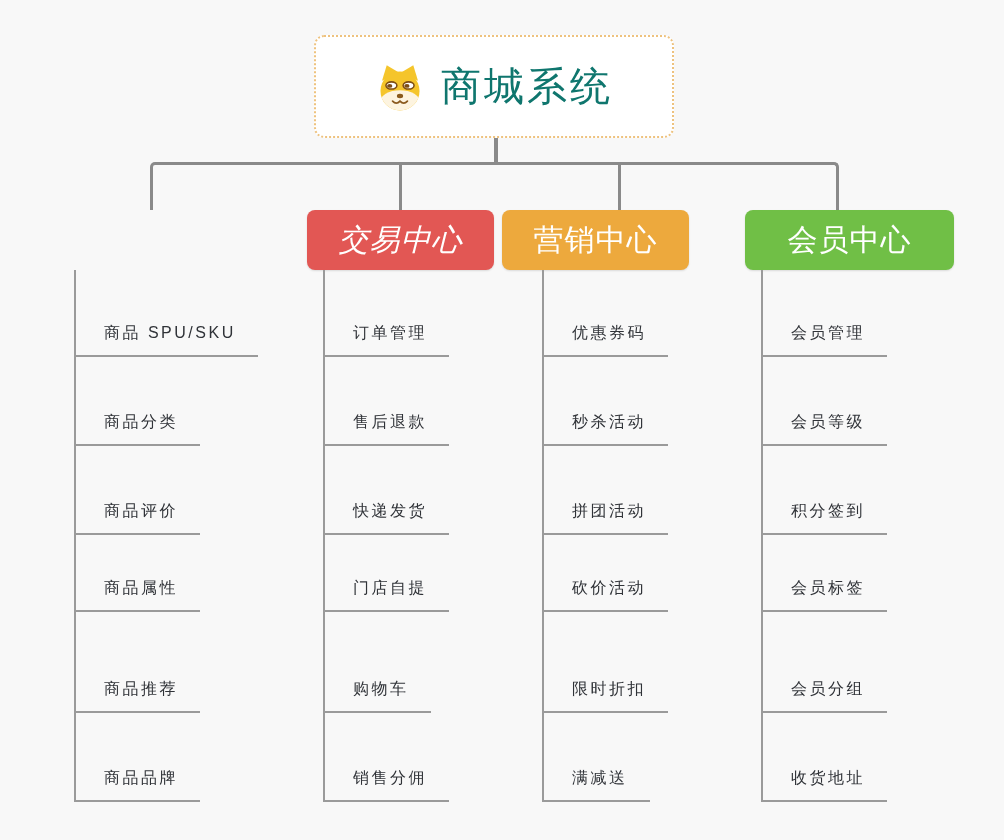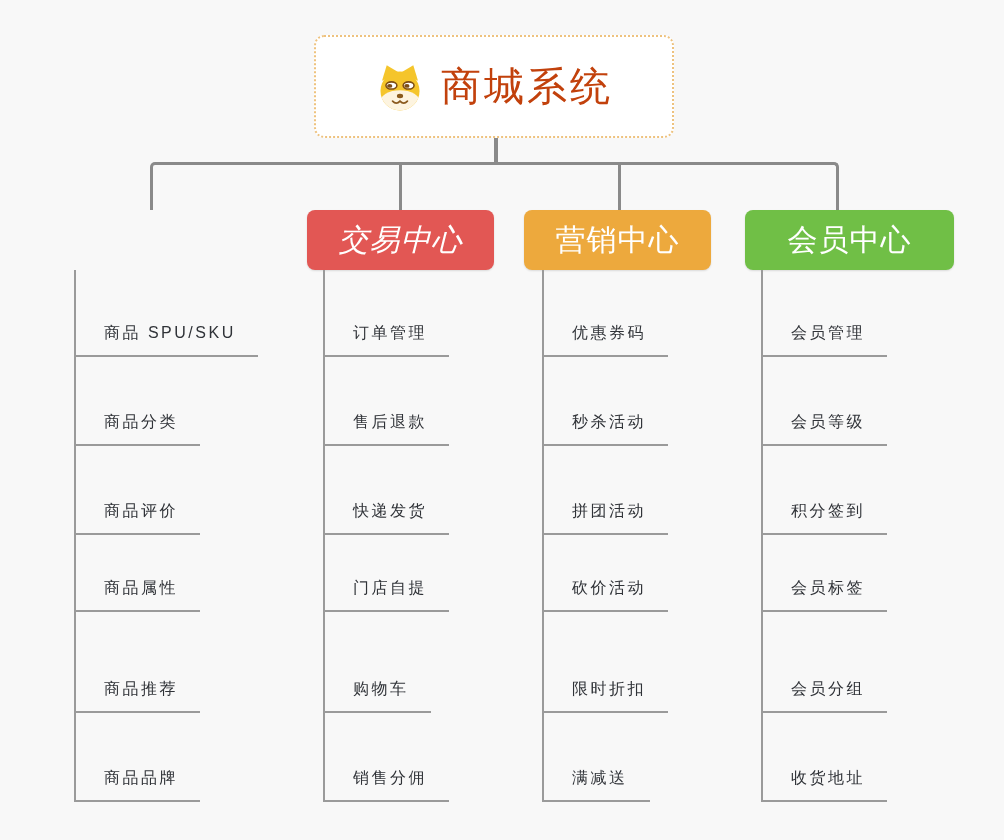--- a/index.html
+++ b/index.html
@@ -44,21 +44,21 @@
   
   .branch{
     position:absolute;top:210px;height:60px;
     display:flex;align-items:center;justify-content:center;
     color:#ffffff;font-size:30px;letter-spacing:1px;
     border-radius:8px;white-space:nowrap;
     box-shadow:0 1px 2px rgba(0,0,0,.12);
   }
   .b0{left:58px;width:186px;background:#4b8de8;}
   .b1{left:307px;width:187px;background:#e25754;}
-  .b2{left:524px;width:187px;background:#eda93d;}
+  .b2{left:502px;width:187px;background:#eda93d;}
   .b3{left:745px;width:209px;background:#70bf46;}
 
   
   .col{position:absolute;top:270px;}
   .c0{left:74px;}
   .c1{left:323px;}
   .c2{left:542px;}
   .c3{left:761px;}
   .trunk{position:absolute;left:0;top:0;width:2px;height:532px;background:#9a9a9a;}
   .item{
@@ -88,21 +88,21 @@
       <polygon points="55,24 49,4 34,13" fill="#f5c52b"></polygon>
       <circle cx="32" cy="37" r="25" fill="#f5c52b"></circle>
       <ellipse cx="32" cy="52" rx="26" ry="16" fill="#fdf4e0" clip-path="url(#head-clip)"></ellipse>
       <ellipse cx="21" cy="30" rx="7" ry="4.6" fill="#ffffff" stroke="#7d4d14" stroke-width="2"></ellipse>
       <ellipse cx="18.8" cy="30.6" rx="3.4" ry="2.4" fill="#7d4d14"></ellipse>
       <ellipse cx="43" cy="30" rx="7" ry="4.6" fill="#ffffff" stroke="#7d4d14" stroke-width="2"></ellipse>
       <ellipse cx="40.8" cy="30.6" rx="3.4" ry="2.4" fill="#7d4d14"></ellipse>
       <ellipse cx="32" cy="43.5" rx="4" ry="2.8" fill="#8a5a1e"></ellipse>
       <path d="M22.5 50 q4.8 5 9.5 0 q4.8 5 9.5 0" stroke="#8a5a1e" stroke-width="2.2" fill="none" stroke-linecap="round"></path>
     </svg>
-    <span class="root-title" style="color: #c2410c;">商城系统</span>
+    <span class="root-title" style="color: #0f766e;">商城系统</span>
   </div>
 
   <div class="conn stub"></div>
   <div class="rail-frame"></div>
   <div class="conn drop-b drop-1"></div>
   <div class="conn drop-b drop-2"></div>
 
   <div class="branch b1" style="background: rgb(226, 87, 84); font-style: italic;">
     <span>交易中心</span>
   </div>

